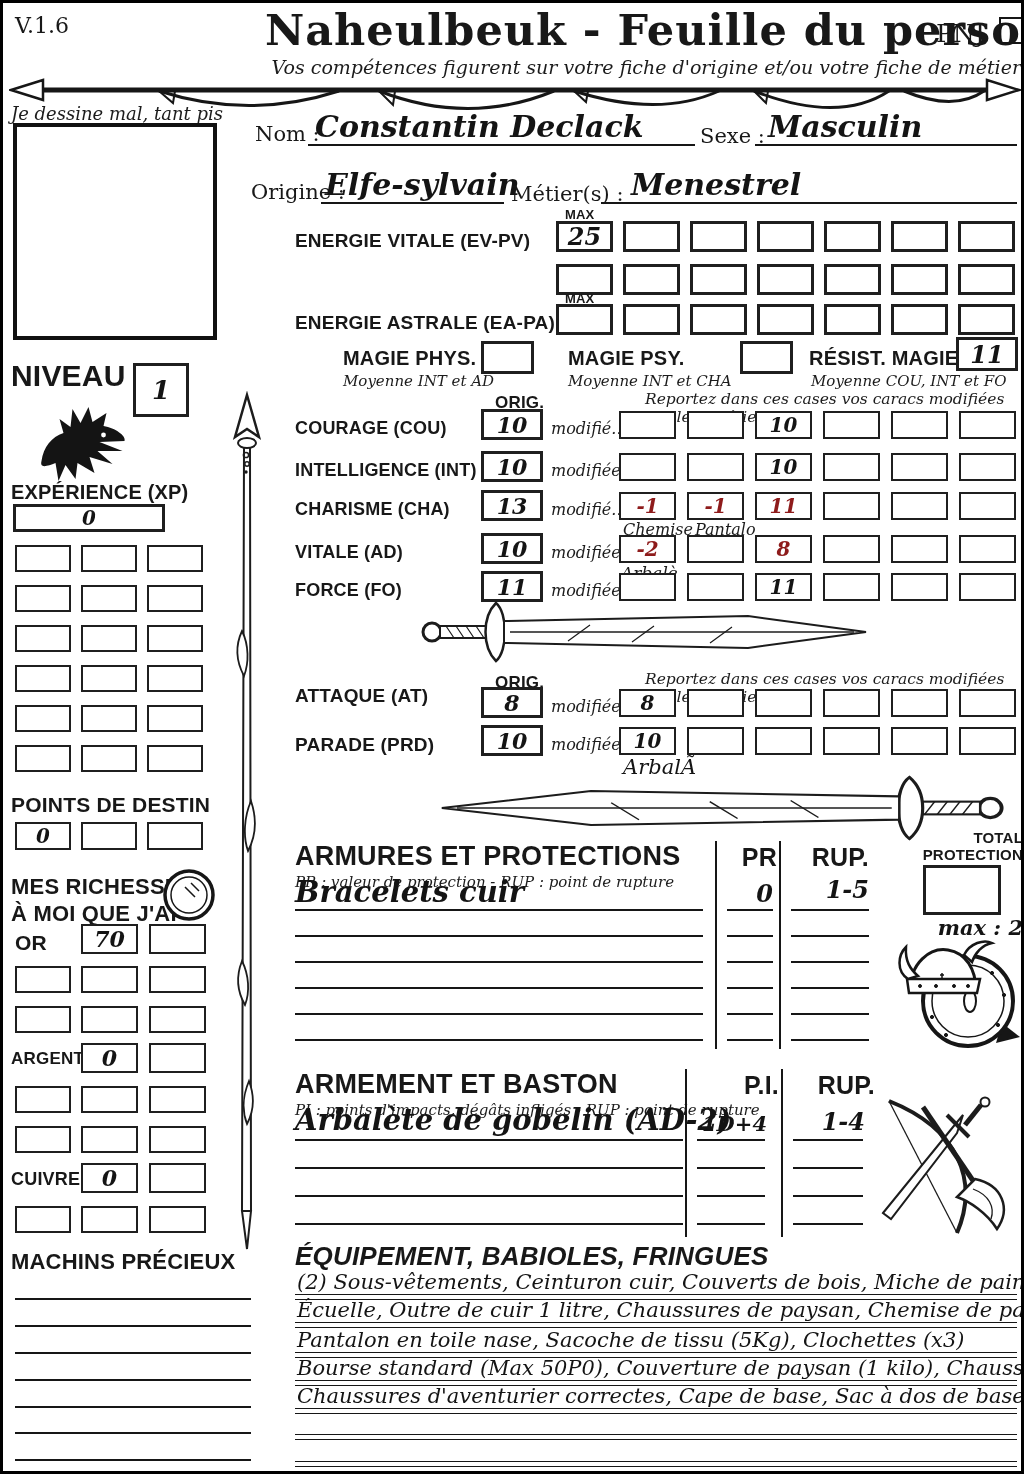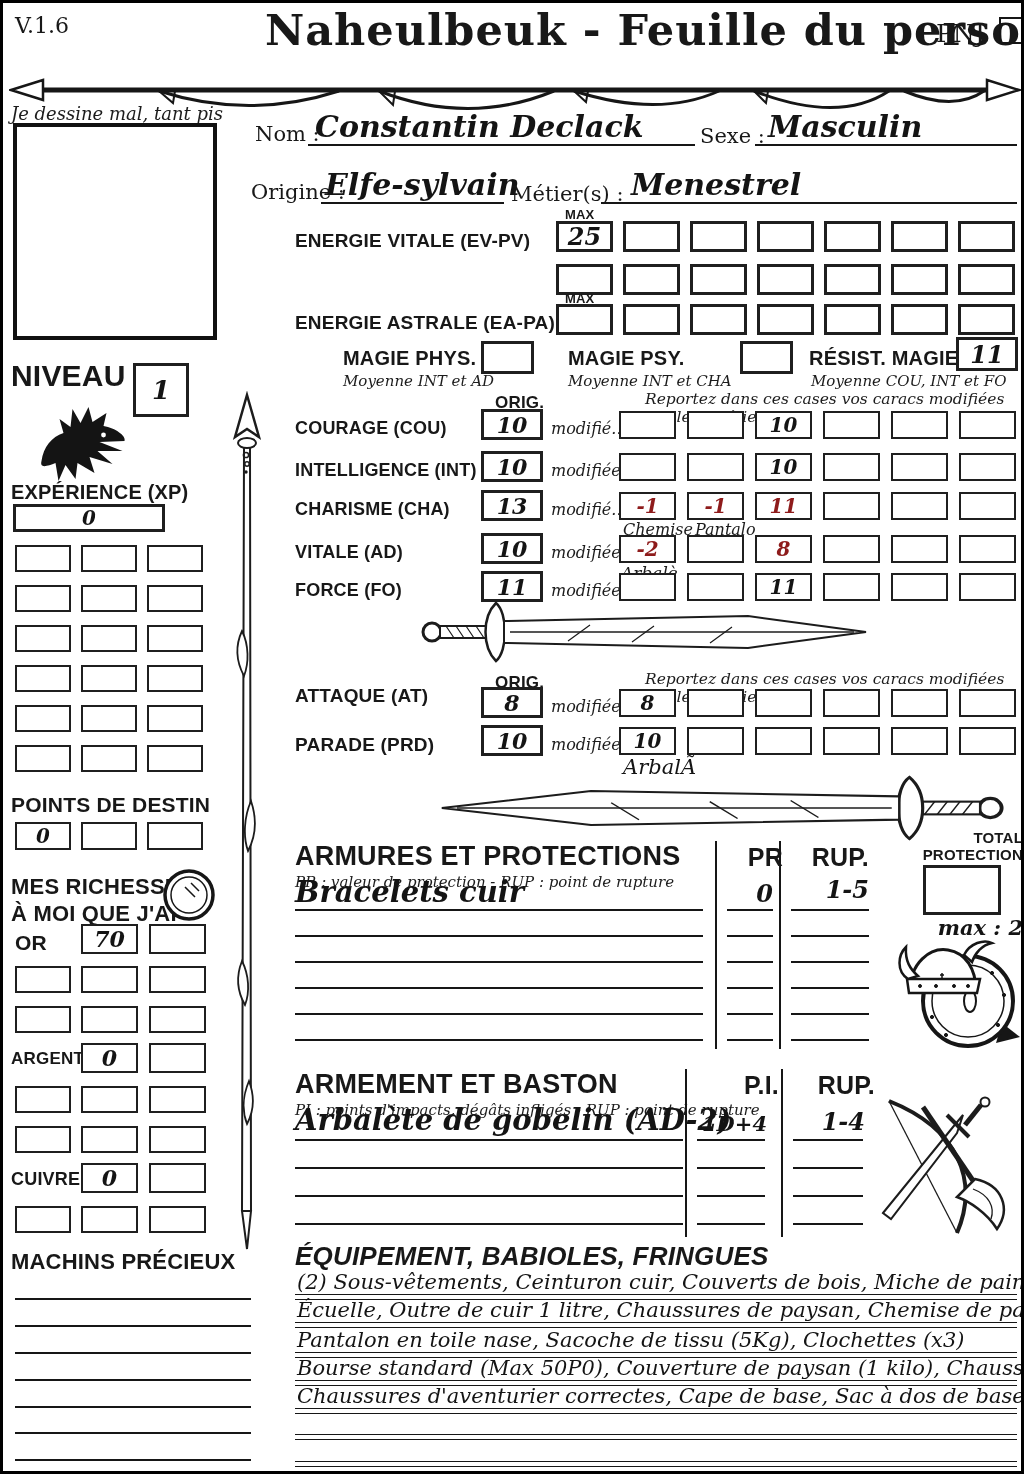--- a/index.html
+++ b/index.html
@@ -24,20 +24,21 @@
 </style>
 </head>
 <body>
 
 <div class="sheet">
 
   <div class="abs serif" style="left:12px;top:10px;font-size:22px;">V.1.6</div>
   <div class="abs serif ctr" style="left:0;width:100%;top:2px;font-size:43px;font-weight:700;letter-spacing:1px;">Naheulbeuk - Feuille du perso</div>
   <div class="abs serif" style="left:933px;top:16px;font-size:25px;">PNJ</div>
   <div class="abs" style="left:996px;top:14px;width:24px;height:27px;border:2.5px solid #161616;box-sizing:border-box;"></div>
+  <div class="abs script ctr" style="left:0;width:100%;top:53px;font-size:19px;">Vos compétences figurent sur votre fiche d'origine et/ou votre fiche de métier</div>
 
   <div class="abs" style="left:6px;top:73px;">
     <svg width="1012" height="36" viewBox="0 0 1012 36">
       <g stroke="#161616" fill="none">
         <line x1="28" y1="14" x2="984" y2="14" stroke-width="5"></line>
         <polygon points="2,14 34,4 34,24" fill="#fff" stroke-width="2.5"></polygon>
         <polygon points="1010,14 978,4 978,24" fill="#fff" stroke-width="2.5"></polygon>
         <path d="M150,15 Q240,44 330,15" stroke-width="3"></path>
         <path d="M370,15 Q460,50 545,15" stroke-width="3"></path>
         <path d="M565,15 Q650,42 710,15" stroke-width="3"></path>
@@ -333,21 +334,21 @@
         <path d="M92,33 H436" stroke-width="1.3" fill="none"></path>
         <path d="M150,42 l22,-16 M214,43 l22,-16 M292,44 l22,-16" stroke-width="1.2" fill="none"></path>
       </g>
     </svg>
   </div>
 
   <div class="abs display" style="left:292px;top:838px;font-size:27px;">ARMURES ET PROTECTIONS</div>
   <div class="abs script" style="left:292px;top:870px;font-size:15px;">PR : valeur de protection - RUP : point de rupture</div>
   <div class="vline" style="left:712px;top:838px;height:208px;"></div>
   <div class="vline" style="left:776px;top:838px;height:208px;"></div>
-  <div class="abs display ctr" style="left:714px;top:840px;width:60px;font-size:25px;padding-left:6px;">PR</div>
+  <div class="abs display ctr" style="left:714px;top:840px;width:60px;font-size:25px;">PR</div>
   <div class="abs display ctr" style="left:780px;top:840px;width:86px;font-size:25px;">RUP.</div>
 
   <div class="abs hand" style="left:292px;top:872px;font-size:29px;">Bracelets cuir</div>
   <div class="abs hand ctr" style="left:724px;top:876px;width:46px;font-size:24px;">0</div>
   <div class="abs hand ctr" style="left:788px;top:872px;width:78px;font-size:24px;">1-5</div>
 
   <div class="line" style="left:292px;top:906px;width:408px;"></div>
   <div class="line" style="left:292px;top:932px;width:408px;"></div>
   <div class="line" style="left:292px;top:958px;width:408px;"></div>
   <div class="line" style="left:292px;top:984px;width:408px;"></div>

